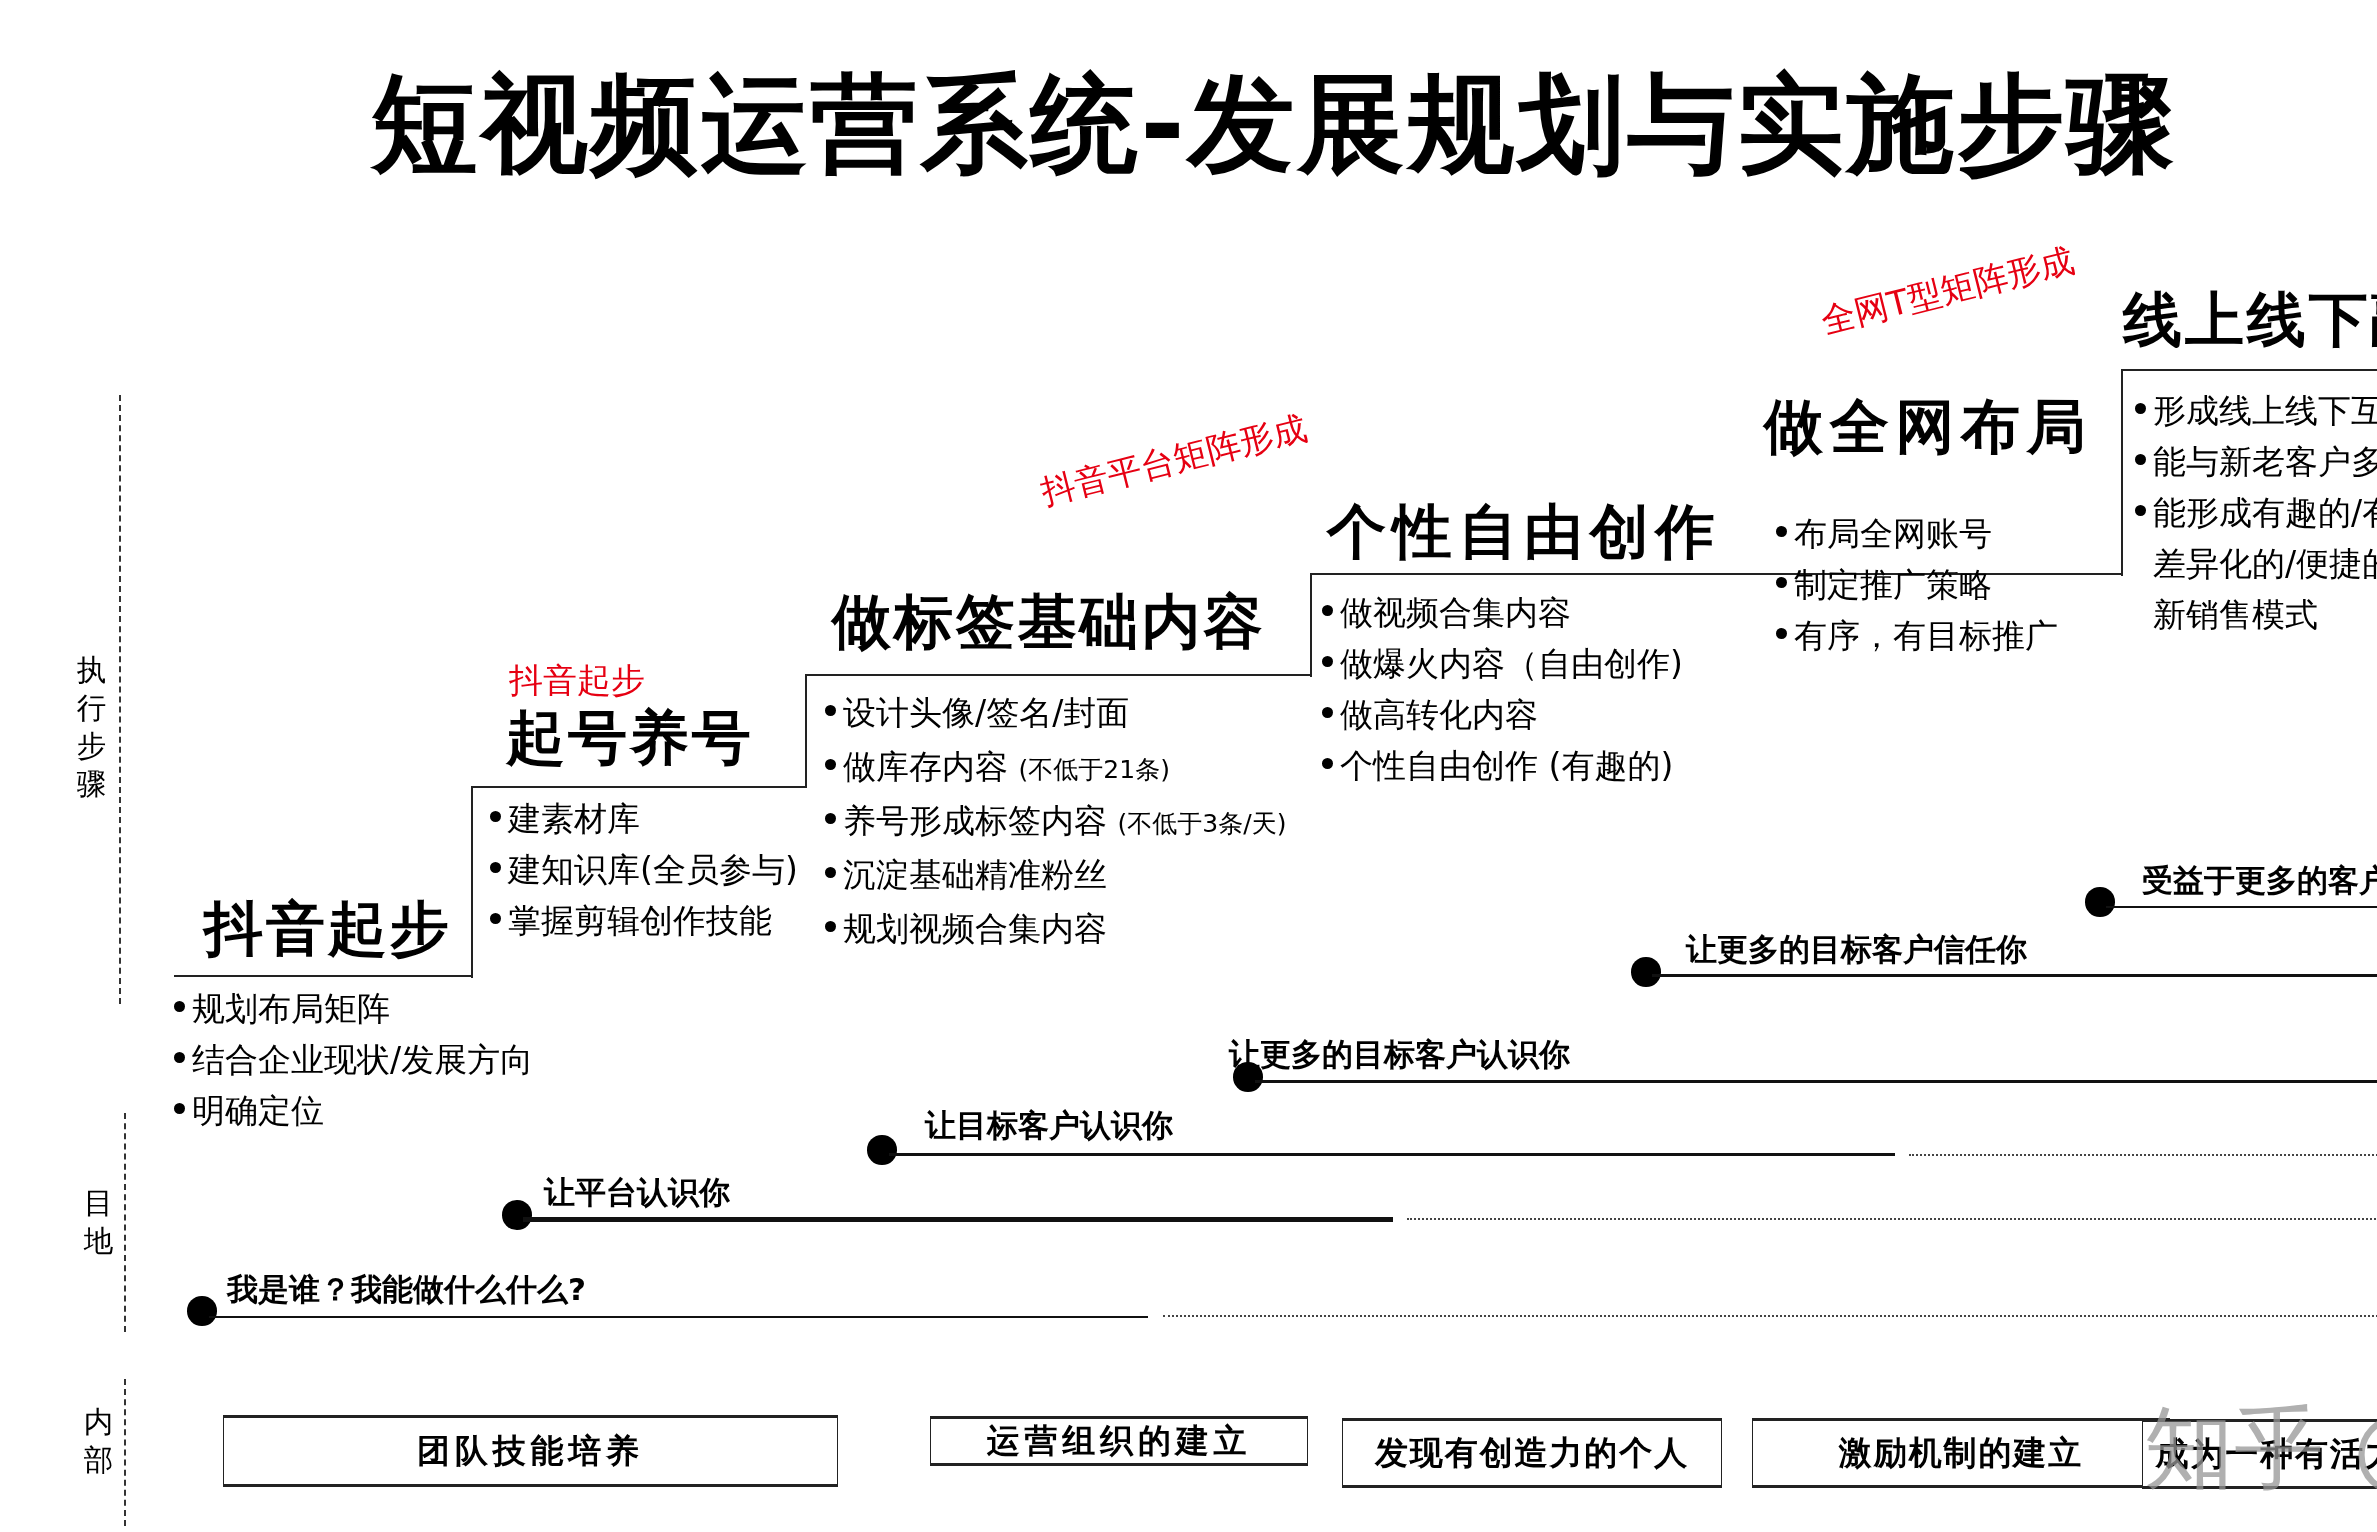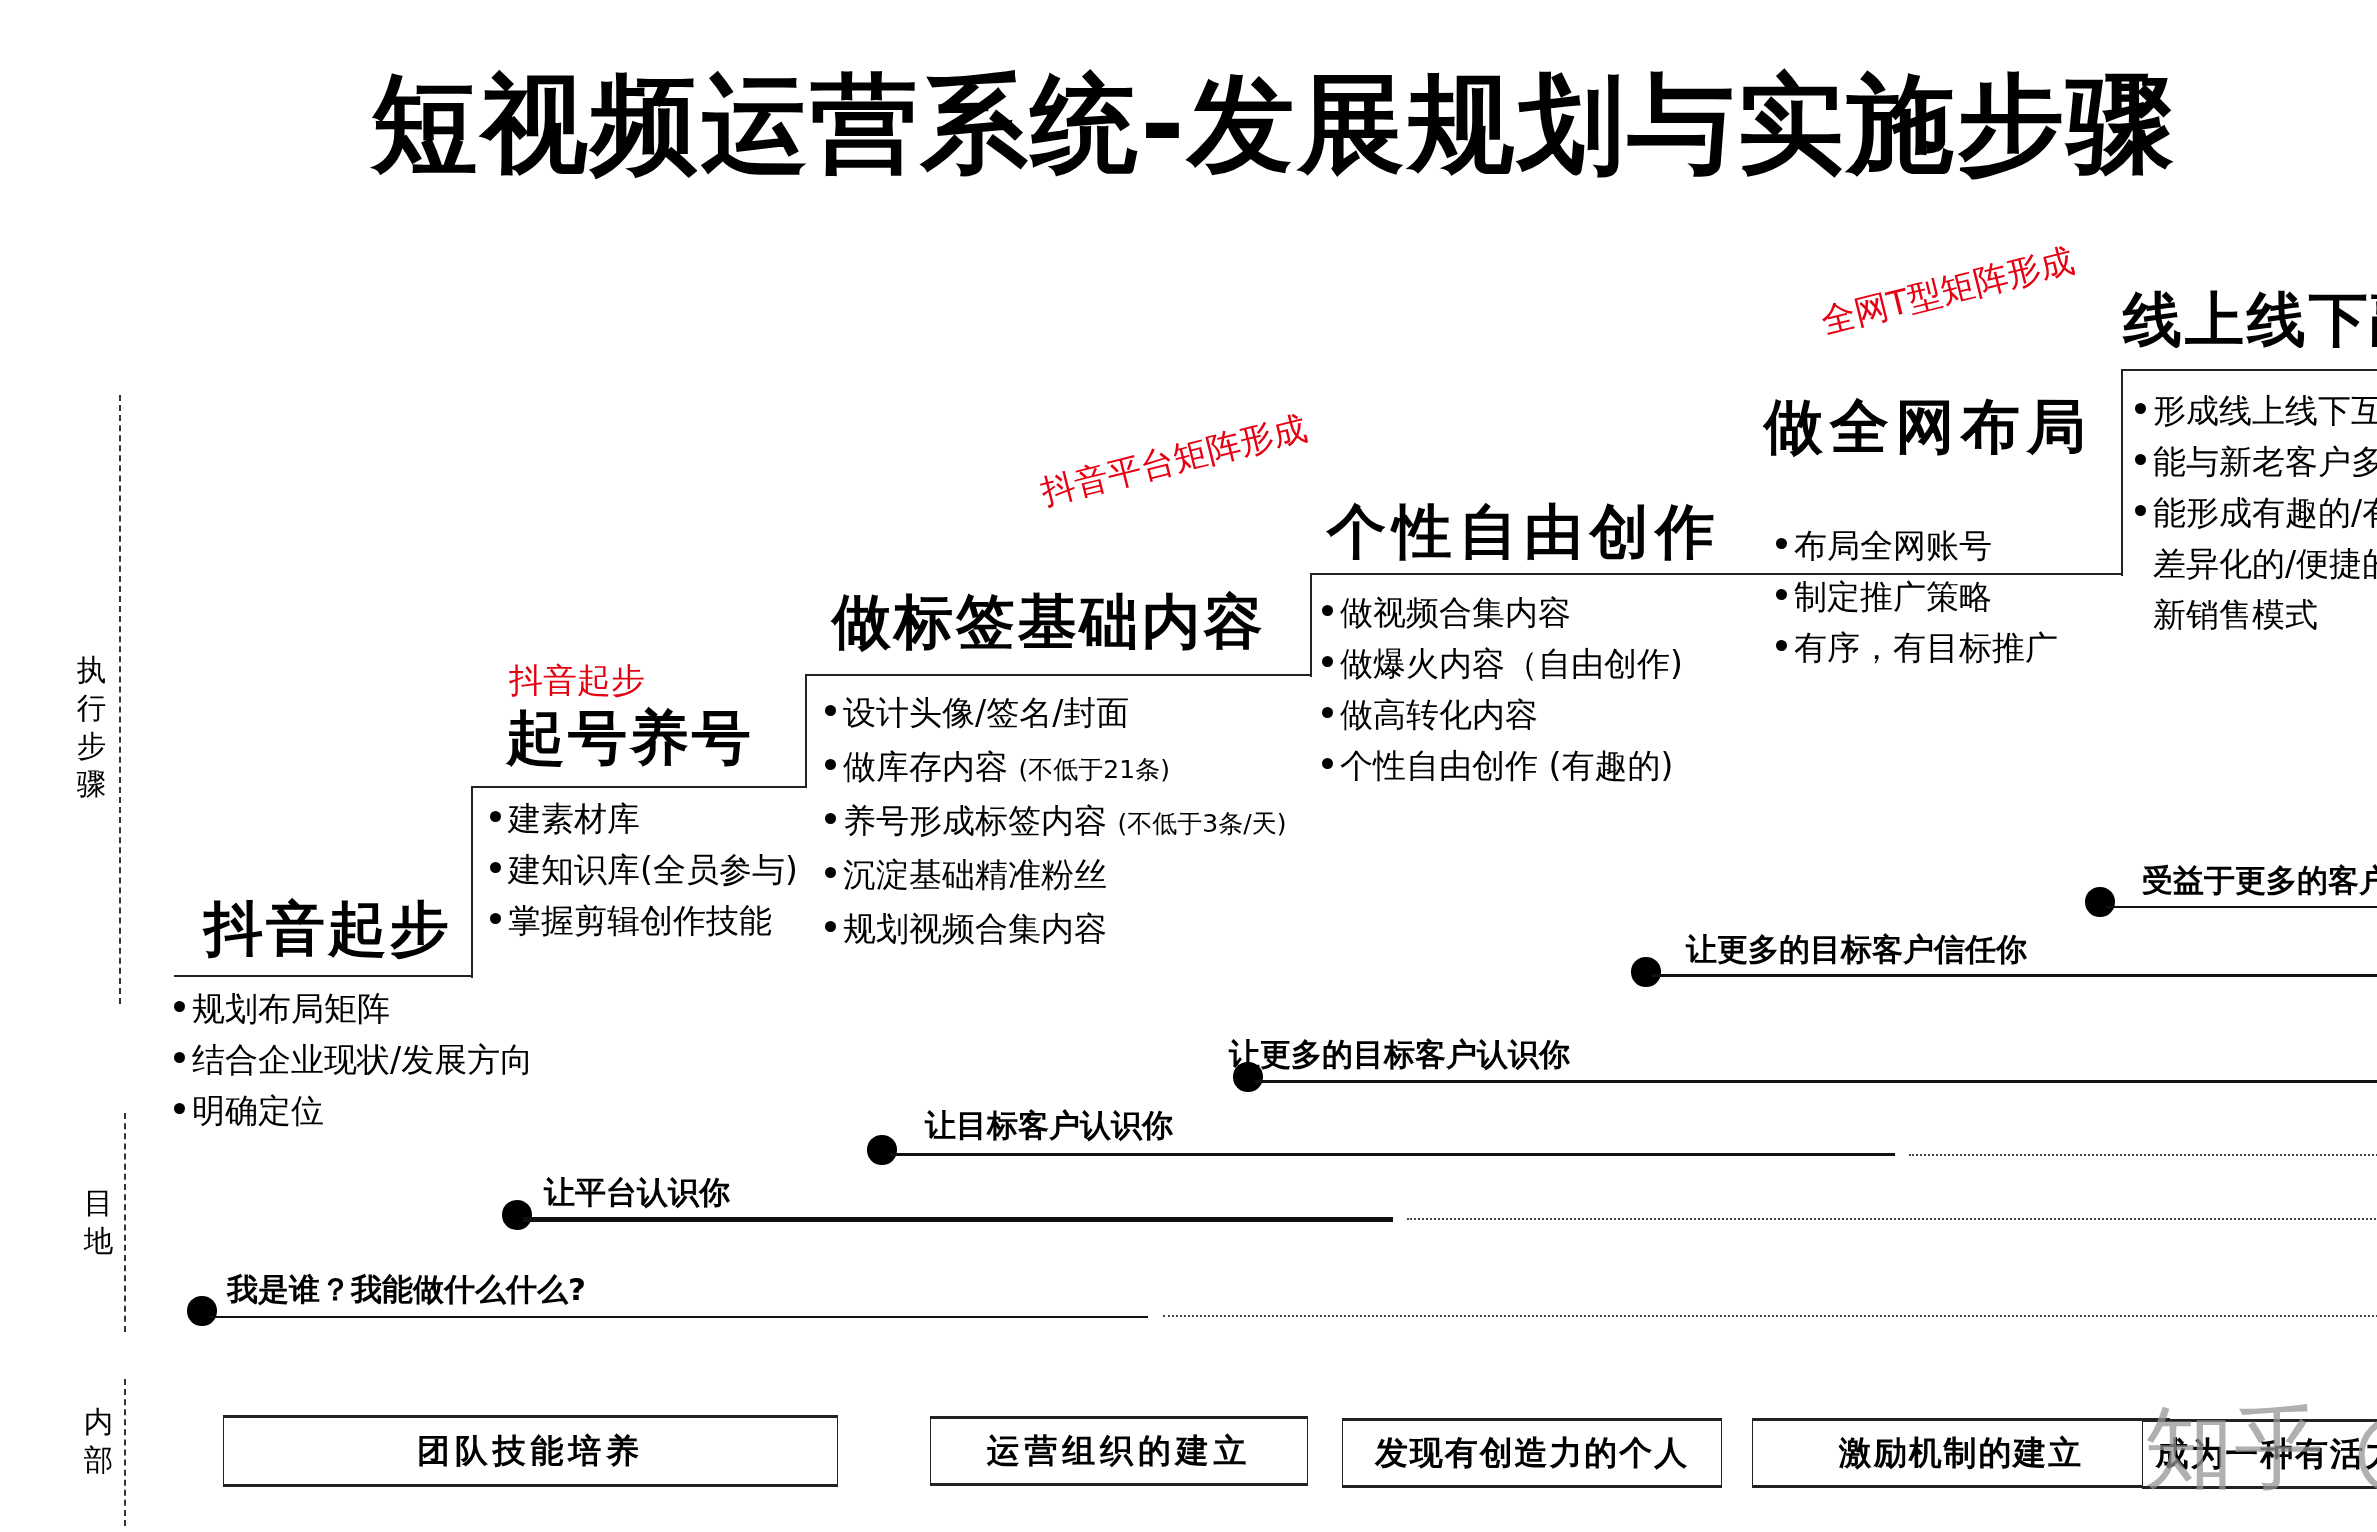--- a/index.html
+++ b/index.html
@@ -87,21 +87,21 @@
 <div class="abs step-title" style="left:1327px;top:502px;letter-spacing:6.7px;">个性自由创作</div>
 <div class="abs bullets" style="left:1322px;top:587px;">
   <span class="b"><span class="dot"></span><span>做视频合集内容</span></span>
   <span class="b"><span class="dot"></span><span>做爆火内容（自由创作)</span></span>
   <span class="b"><span class="dot"></span><span>做高转化内容</span></span>
   <span class="b"><span class="dot"></span><span>个性自由创作 (有趣的)</span></span>
 </div>
 
 <div class="abs red" style="left:1826px;top:304px;transform:rotate(-14deg);transform-origin:left bottom;">全网T型矩阵形成</div>
 <div class="abs step-title" style="left:1764px;top:397px;letter-spacing:6.7px;">做全网布局</div>
-<div class="abs bullets" style="left:1776px;top:520px;">
+<div class="abs bullets" style="left:1776px;top:508px;">
   <span class="b"><span class="dot"></span><span>布局全网账号</span></span>
   <span class="b"><span class="dot"></span><span>制定推广策略</span></span>
   <span class="b"><span class="dot"></span><span>有序，有目标推广</span></span>
 </div>
 
 <div class="abs step-title" style="left:2123px;top:290px;">线上线下融合</div>
 <div class="abs bullets" style="left:2135px;top:385px;">
   <span class="b"><span class="dot"></span><span>形成线上线下互动</span></span>
   <span class="b"><span class="dot"></span><span>能与新老客户多元深度互动</span></span>
   <span class="b"><span class="dot"></span><span>能形成有趣的/有价值的/有</span></span>
@@ -132,21 +132,21 @@
 <div class="abs goal-label" style="left:1686px;top:934px;">让更多的目标客户信任你</div>
 <div class="abs gline" style="left:1652px;top:974px;width:892px;border-top-width:3.3px;"></div>
 
 <div class="abs goal-dot" style="left:2085px;top:887px;"></div>
 <div class="abs goal-label" style="left:2142px;top:865px;">受益于更多的客户，更多行业</div>
 <div class="abs gline" style="left:2106px;top:906px;width:437px;border-top-width:2.9px;"></div>
 
 <div class="abs box" style="left:223px;top:1415px;width:615px;height:72px;">
     <span>团队技能培养</span>
   </div>
-<div class="abs box" style="left:930px;top:1416px;width:378px;height:70px;">
+<div class="abs box" style="left:930px;top:1416px;width:378px;height:50px;">
     <span>运营组织的建立</span>
   </div>
 <div class="abs box" style="left:1342px;top:1418px;width:380px;height:70px;letter-spacing:1.9px;">
     <span>发现有创造力的个人</span>
   </div>
 <div class="abs box" style="left:1752px;top:1418px;width:418px;height:70px;letter-spacing:1.9px;">
     <span>激励机制的建立</span>
   </div>
 <div class="abs box" style="left:2142px;top:1419px;width:376px;height:70px;letter-spacing:1.9px;">
     <span>成为一种有活力的常态</span>

